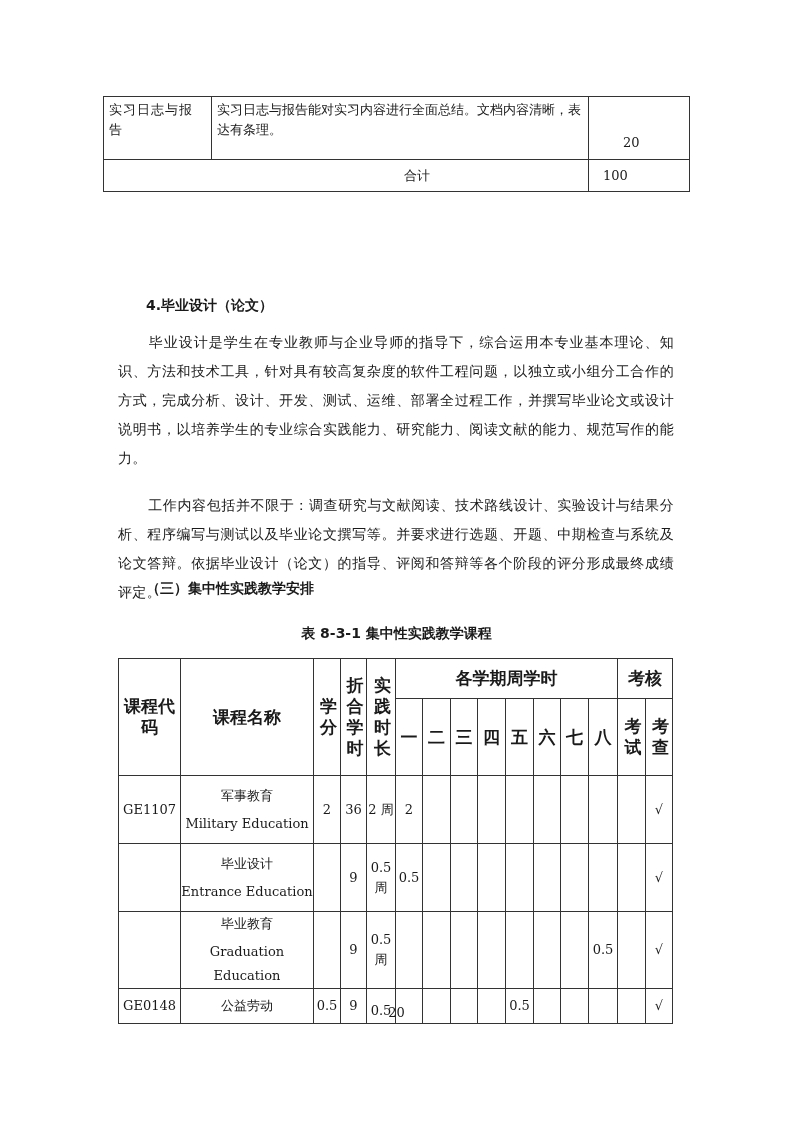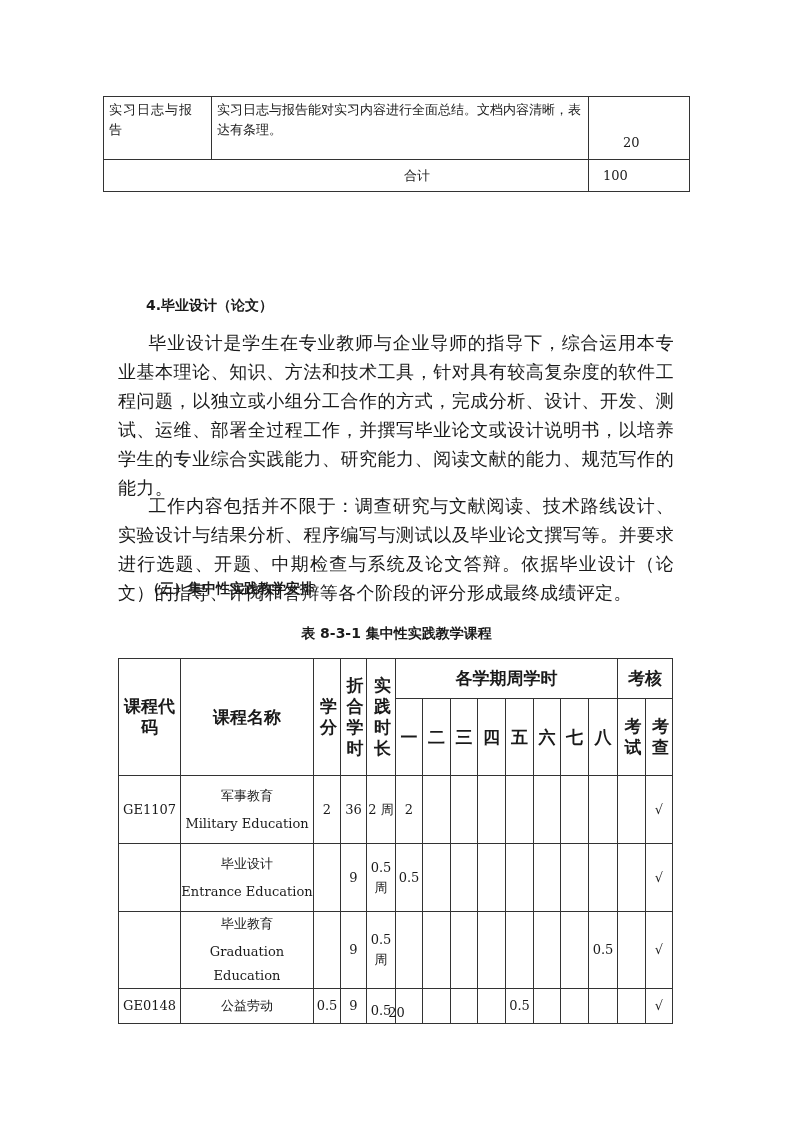--- a/index.html
+++ b/index.html
@@ -12,21 +12,21 @@
   td, th { border: 1px solid #333; padding: 0; vertical-align: top; font-weight: normal; }
 
   #eval-table { position: absolute; left: 103px; top: 96px; width: 586px; font-size: 13px; line-height: 20px; }
   #eval-table td { padding: 3px 5px; }
   #eval-table .score { vertical-align: bottom; padding-left: 34px; padding-bottom: 6px; }
   #eval-table .total-label { text-align: center; vertical-align: middle; padding-left: 130px; }
   #eval-table .total-score { vertical-align: middle; padding-left: 14px; }
   .spread { letter-spacing: 12px; }
 
   .heading-bold { font-family: "DejaVu Sans", "Liberation Sans", sans-serif; font-weight: bold; font-size: 14px; }
-  .para { font-size: 18px; line-height: 29px; letter-spacing: 0.35px; text-align: justify; }
+  .para { font-size: 14px; line-height: 29px; letter-spacing: 0.35px; text-align: justify; }
   .para .indent { display: inline-block; width: 30px; }
 
   #course-table { position: absolute; left: 118px; top: 658px; width: 555px; font-size: 13px; }
   #course-table th, #course-table td { text-align: center; vertical-align: middle; }
   #course-table th { font-family: "DejaVu Sans", "Liberation Sans", sans-serif; font-weight: bold; font-size: 17px; line-height: 21px; }
   #course-table td { line-height: 22px; }
   .name-cell div { line-height: 24px; }
   .page-num { font-size: 13px; }
 </style>
 </head>

